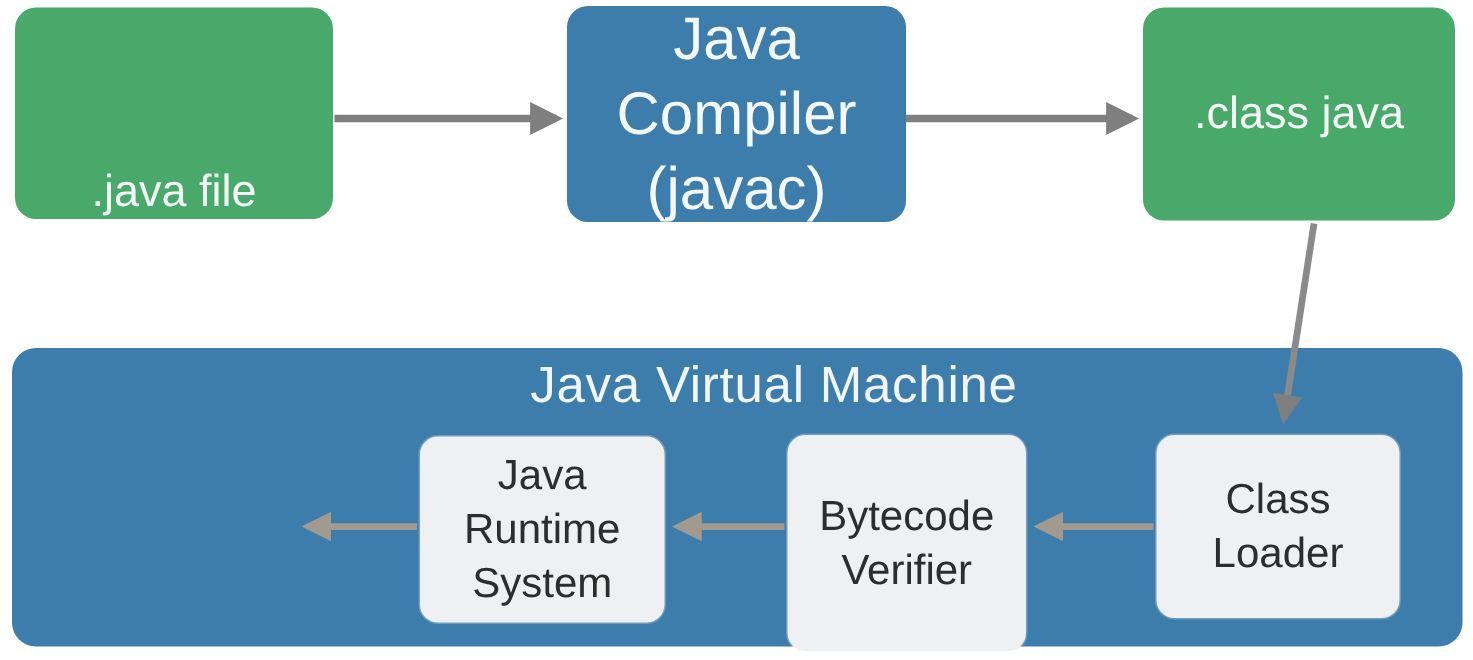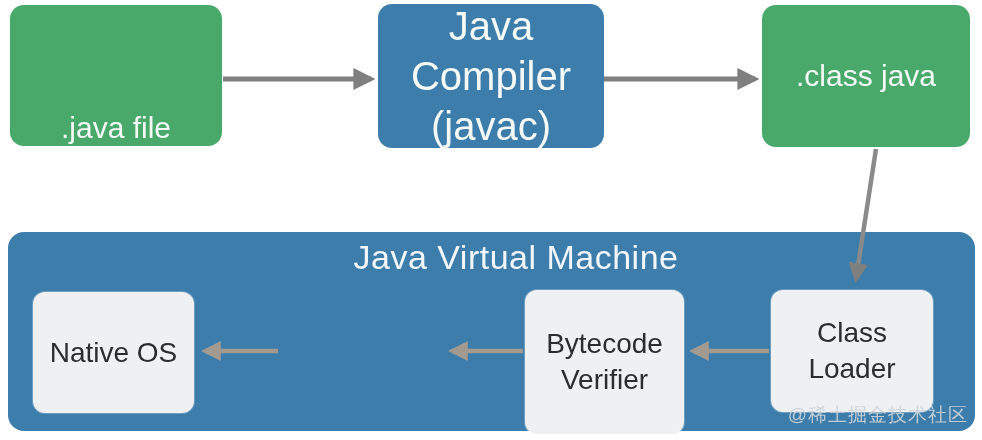--- a/index.html
+++ b/index.html
@@ -109,22 +109,24 @@
     <span>.java file</span>
   </div>
   <div class="node node-blue" id="node-java-compiler">
     <span>Java Compiler
 (javac)</span>
   </div>
   <div class="node node-green" id="node-class-file">
     <span>.class java</span>
   </div>
 
-  <div class="node node-light" id="node-native-os">
-    <span>Native OS</span>
+  <div class="node node-light" id="node-jrs">
+    <span>Java
+Runtime
+System</span>
   </div>
   <div class="node node-light" id="node-bytecode">
     <span>Bytecode
 Verifier</span>
   </div>
   <div class="node node-light" id="node-class-loader">
     <span>Class
 Loader</span>
   </div>
 
@@ -138,15 +140,14 @@
       </marker>
     </defs>
     <line x1="223" y1="79" x2="371" y2="79" stroke="#7f7f7f" stroke-width="5" marker-end="url(#head-gray)"></line>
     <line x1="604" y1="79" x2="755" y2="79" stroke="#7f7f7f" stroke-width="5" marker-end="url(#head-gray)"></line>
     <line x1="876" y1="149" x2="856" y2="279" stroke="#8a8a8a" stroke-width="4.5" marker-end="url(#head-gray)"></line>
     <line x1="769" y1="351" x2="693" y2="351" stroke="#a39a8f" stroke-width="4.5" marker-end="url(#head-tan)"></line>
     <line x1="523" y1="351" x2="452" y2="351" stroke="#a39a8f" stroke-width="4.5" marker-end="url(#head-tan)"></line>
     <line x1="278" y1="351" x2="205" y2="351" stroke="#a39a8f" stroke-width="4.5" marker-end="url(#head-tan)"></line>
   </svg>
 
-  <div class="watermark">@稀土掘金技术社区</div>
 
 </div>
 
 </body></html>

